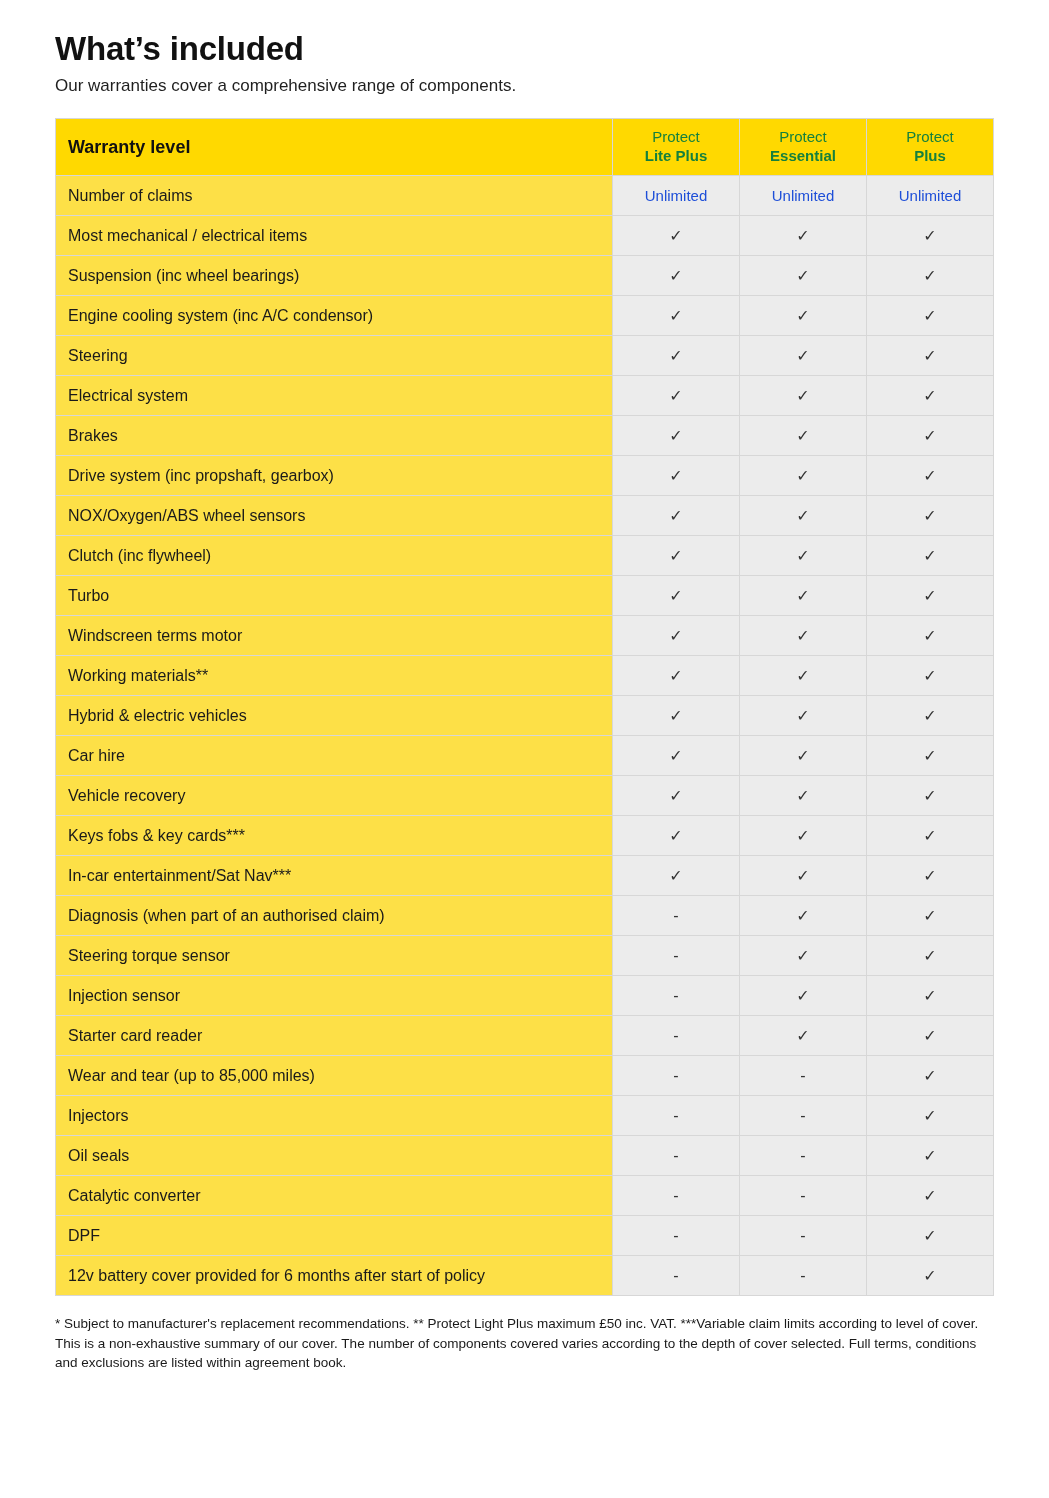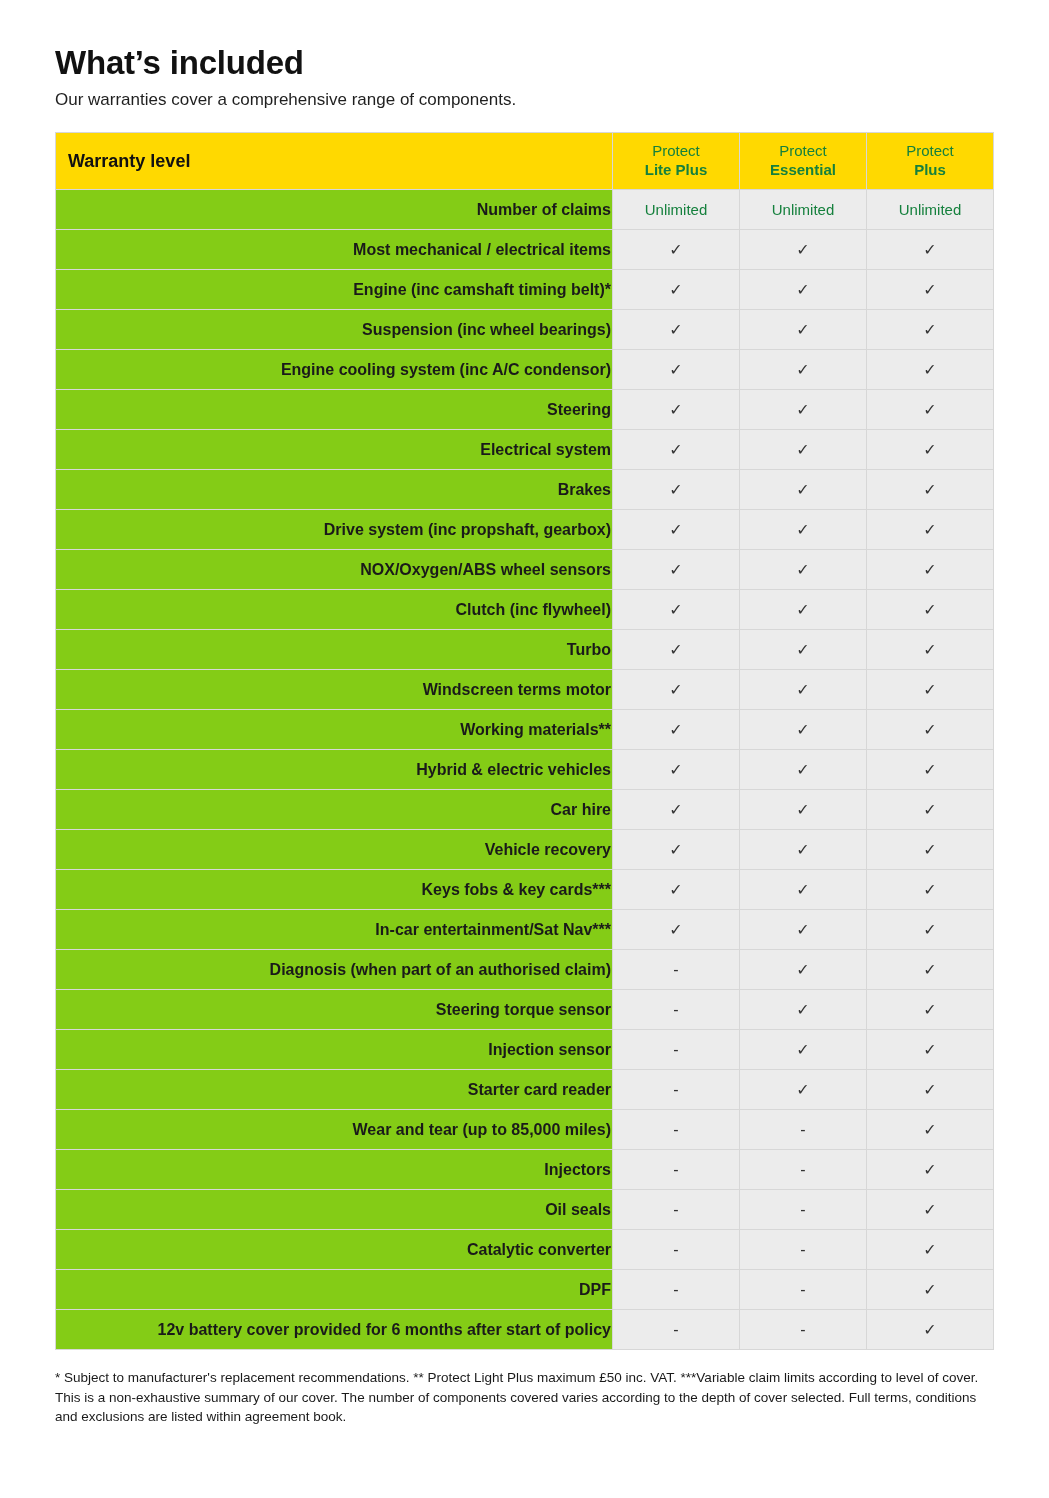--- a/index.html
+++ b/index.html
@@ -12,21 +12,21 @@
     height: 1498px;
     font-family: "Liberation Sans", sans-serif;
     color: #1a1a1a;
     overflow: hidden;
   }
   .page {
     position: relative;
     width: 1049px;
     height: 1498px;
     box-sizing: border-box;
-    padding: 44px 55px 0 55px;
+    padding: 30px 55px 0 55px;
   }
   .title {
     font-size: 33px;
     font-weight: bold;
     letter-spacing: -0.2px;
     margin: 0 0 8px 0;
     color: #111111;
   }
   .subtitle {
     font-size: 17px;
@@ -64,44 +64,43 @@
   }
   thead th.hdr-plan .plan-top { display: block; font-weight: normal; }
   thead th.hdr-plan .plan-bottom { display: block; font-weight: bold; }
   tbody td {
     border: 1px solid #d7d7d7;
     height: 37px;
     font-size: 16px;
     vertical-align: middle;
   }
   tbody td.feature {
-    text-align: right;
+    text-align: left;
     padding-left: 12px;
-    background: #84cc16;
+    background: #fde047;
     color: #1a1a1a;
-    font-weight: bold;
   }
   tbody td.val {
     text-align: center;
     background: #ececec;
     color: #1a1a1a;
   }
   tbody td.val .tick {
     font-size: 16px;
     color: #333333;
     line-height: 1;
   }
   tbody td.val .dash {
     font-size: 16px;
     color: #333333;
     line-height: 1;
   }
   tbody td.val .txt {
     font-size: 15px;
-    color: #15803d;
+    color: #1d4ed8;
   }
   .footnote {
     margin-top: 18px;
     width: 945px;
     font-size: 13.5px;
     line-height: 1.45;
     color: #1a1a1a;
   }
 </style>
 </head>
@@ -143,26 +142,20 @@
           <td class="val"><span class="txt">Unlimited</span></td>
           <td class="val"><span class="txt">Unlimited</span></td>
         </tr>
         <tr>
           <td class="feature">Most mechanical / electrical items</td>
           <td class="val"><span class="tick">✓</span></td>
           <td class="val"><span class="tick">✓</span></td>
           <td class="val"><span class="tick">✓</span></td>
         </tr>
         <tr>
-          <td class="feature">Engine (inc camshaft timing belt)*</td>
-          <td class="val"><span class="tick">✓</span></td>
-          <td class="val"><span class="tick">✓</span></td>
-          <td class="val"><span class="tick">✓</span></td>
-        </tr>
-        <tr>
           <td class="feature">Suspension (inc wheel bearings)</td>
           <td class="val"><span class="tick">✓</span></td>
           <td class="val"><span class="tick">✓</span></td>
           <td class="val"><span class="tick">✓</span></td>
         </tr>
         <tr>
           <td class="feature">Engine cooling system (inc A/C condensor)</td>
           <td class="val"><span class="tick">✓</span></td>
           <td class="val"><span class="tick">✓</span></td>
           <td class="val"><span class="tick">✓</span></td>

